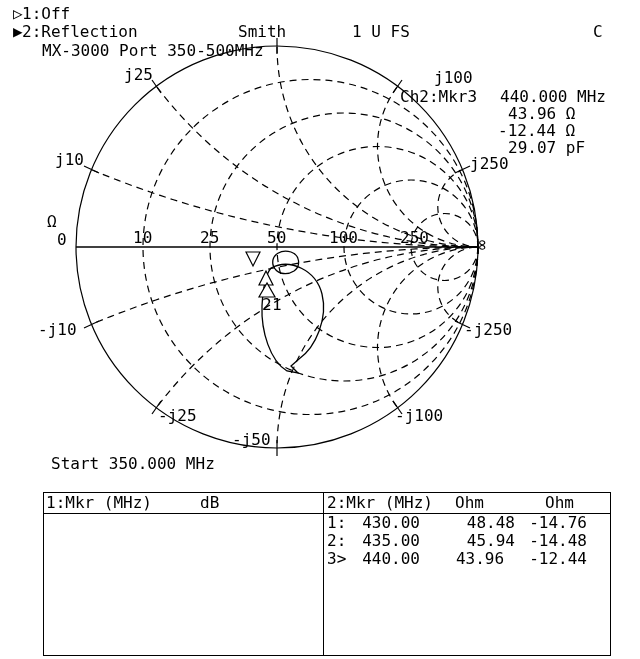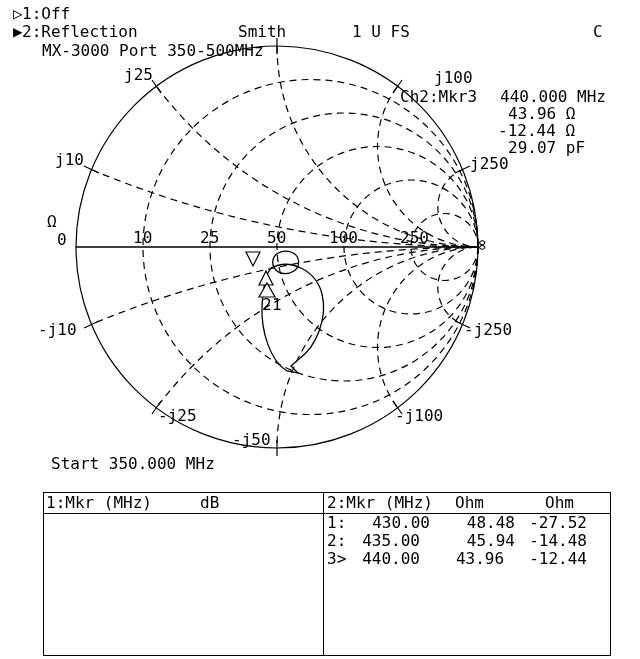--- a/index.html
+++ b/index.html
@@ -121,23 +121,23 @@
     <div class="vdiv"></div>
     <div class="hdiv"></div>
   </div>
   <span class="t" style="left:46px;top:495px;">1:Mkr (MHz)</span>
   <span class="t" style="left:200px;top:495px;">dB</span>
   <span class="t" style="left:327px;top:495px;">2:Mkr (MHz)</span>
   <span class="t" style="left:455px;top:495px;">Ohm</span>
   <span class="t" style="left:545px;top:495px;">Ohm</span>
 
   <span class="t" style="left:327px;top:515px;">1:</span>
-  <span class="t tr" style="left:360px;top:515px;width:70px;text-align:right;">430.00</span>
+  <span class="t tr" style="left:350px;top:515px;width:70px;text-align:right;">430.00</span>
   <span class="t tr" style="left:445px;top:515px;width:70px;">48.48</span>
-  <span class="t tr" style="left:515px;top:515px;width:72px;">-27.52</span>
+  <span class="t tr" style="left:515px;top:515px;width:72px;">-14.76</span>
 
   <span class="t" style="left:327px;top:533px;">2:</span>
   <span class="t tr" style="left:350px;top:533px;width:70px;">435.00</span>
   <span class="t tr" style="left:445px;top:533px;width:70px;">45.94</span>
   <span class="t tr" style="left:515px;top:533px;width:72px;">-14.48</span>
 
   <span class="t" style="left:327px;top:551px;">3&gt;</span>
   <span class="t tr" style="left:350px;top:551px;width:70px;">440.00</span>
   <span class="t tr" style="left:445px;top:551px;width:70px;text-align:center;">43.96</span>
   <span class="t tr" style="left:515px;top:551px;width:72px;">-12.44</span>

